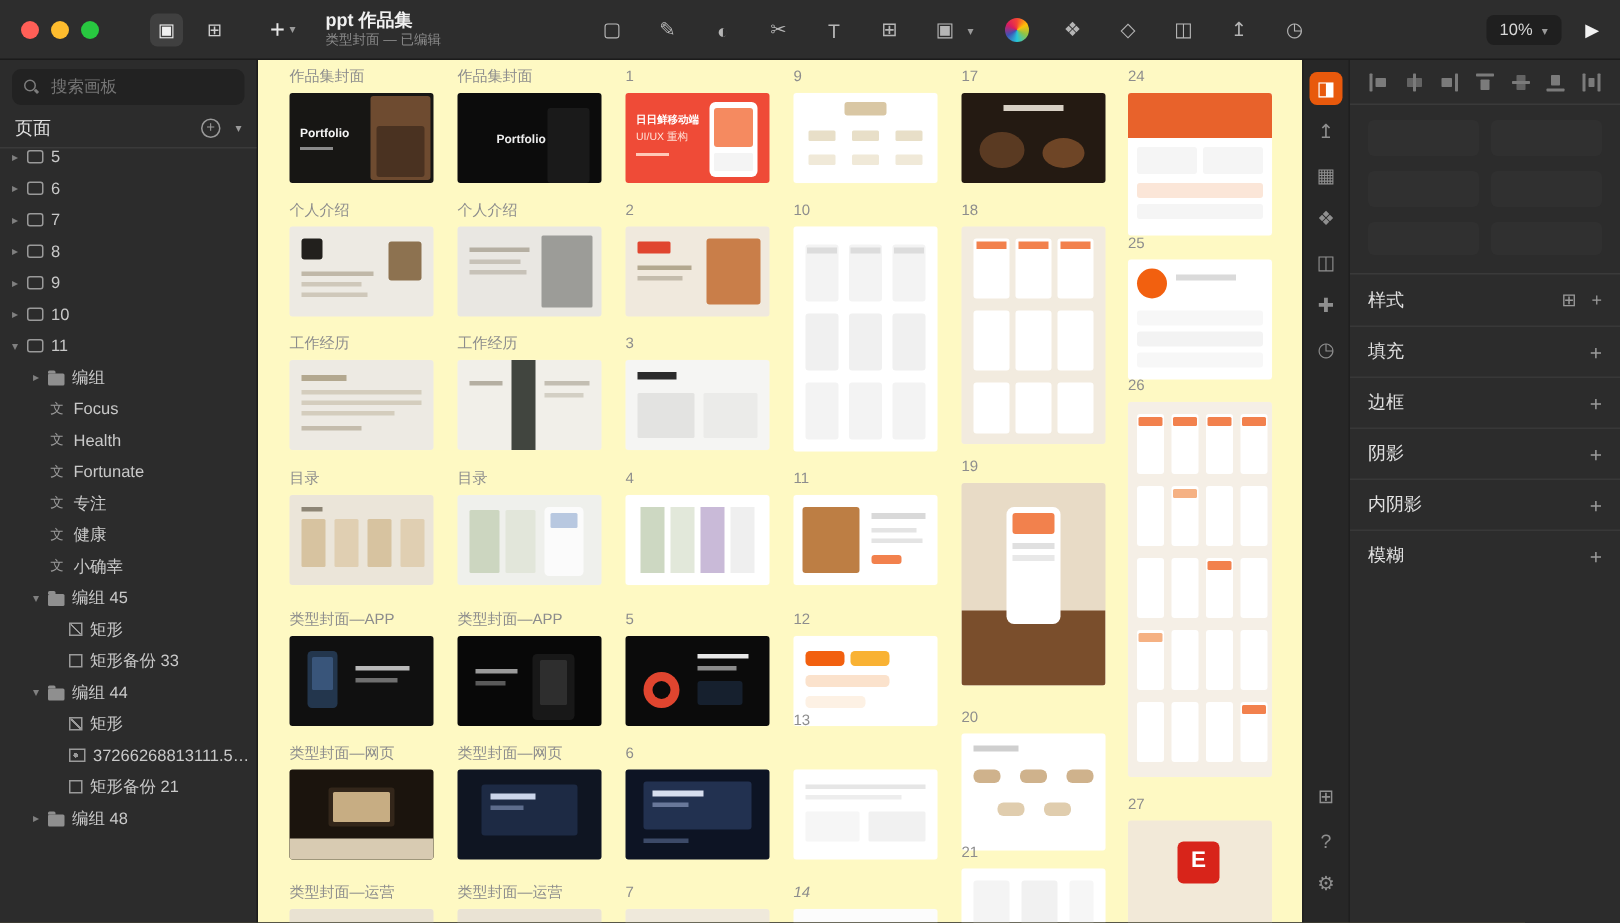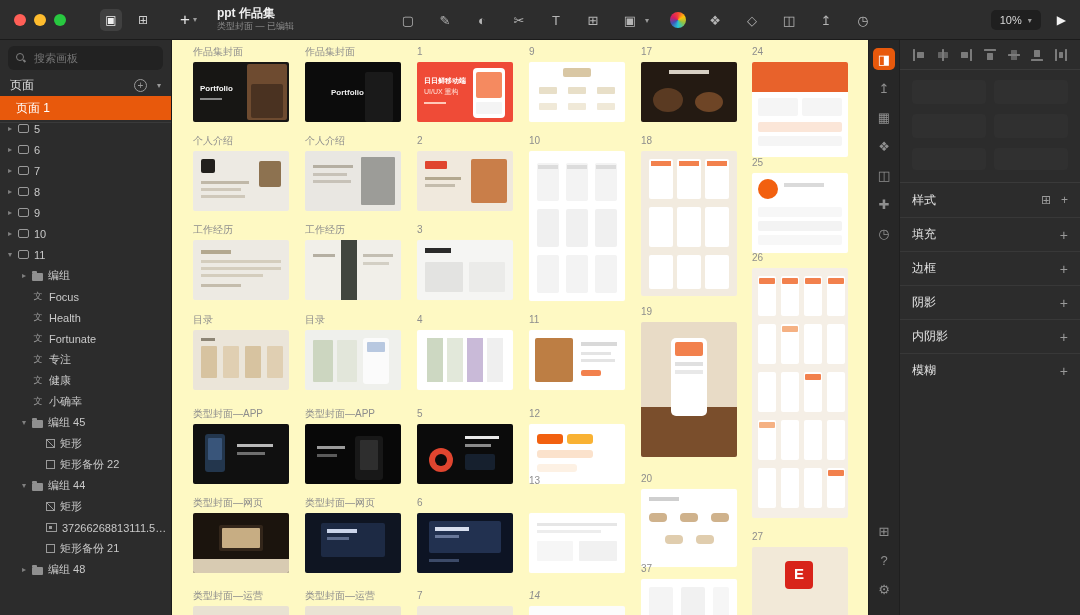--- a/index.html
+++ b/index.html
@@ -136,21 +136,20 @@
   <aside class="sidebar">
     <div class="search">
       <span class="mag"></span>
       <input placeholder="搜索画板" style="">
     </div>
     <div class="pages-row">
       <span class="lbl">页面</span>
       <span class="pluscirc">+</span>
       <span class="chevdown">▾</span>
     </div>
-    <div class="page-sel">页面 1</div>
     <div class="sdiv"></div>
     <div class="tree" id="tree">
         <div class="trow" style="padding-left: 8px; margin-top: -5px;">
           <span class="chev">▸</span>
           <span class="lic frame"></span>
           <span class="llabel">5</span>
         </div>
         <div class="trow" style="padding-left: 8px;">
           <span class="chev">▸</span>
           <span class="lic frame"></span>
@@ -222,21 +221,21 @@
           <span class="llabel">编组 45</span>
         </div>
         <div class="trow" style="padding-left: 36px;">
           <span class="chev"></span>
           <span class="lic rect"></span>
           <span class="llabel">矩形</span>
         </div>
         <div class="trow" style="padding-left: 36px;">
           <span class="chev"></span>
           <span class="lic rect2"></span>
-          <span class="llabel">矩形备份 22</span>
+          <span class="llabel">矩形备份 33</span>
         </div>
         <div class="trow" style="padding-left: 22px;">
           <span class="chev">▾</span>
           <span class="lic group"></span>
           <span class="llabel">编组 44</span>
         </div>
         <div class="trow" style="padding-left: 36px;">
           <span class="chev"></span>
           <span class="lic rect"></span>
           <span class="llabel">矩形</span>
@@ -473,21 +472,21 @@
       </div>
       <div class="alabel" style="left: 469px; top: 434px;">20</div>
       <div class="thumb" style="left: 469px; top: 449px; width: 96px; height: 78px; background: rgb(255, 255, 255);">
         <i style="left: 8px; top: 8px; width: 30px; height: 4px; background: rgb(207, 207, 207); border-radius: 0px;"></i>
         <i style="left: 8px; top: 24px; width: 18px; height: 9px; background: rgb(207, 178, 140); border-radius: 4px;"></i>
         <i style="left: 39px; top: 24px; width: 18px; height: 9px; background: rgb(207, 178, 140); border-radius: 4px;"></i>
         <i style="left: 70px; top: 24px; width: 18px; height: 9px; background: rgb(207, 178, 140); border-radius: 4px;"></i>
         <i style="left: 24px; top: 46px; width: 18px; height: 9px; background: rgb(224, 205, 174); border-radius: 4px;"></i>
         <i style="left: 55px; top: 46px; width: 18px; height: 9px; background: rgb(224, 205, 174); border-radius: 4px;"></i>
       </div>
-      <div class="alabel" style="left: 469px; top: 524px;">37</div>
+      <div class="alabel" style="left: 469px; top: 524px;">21</div>
       <div class="thumb" style="left: 469px; top: 539px; width: 96px; height: 80px; background: rgb(255, 255, 255);">
         <i style="left: 8px; top: 8px; width: 24px; height: 60px; background: rgb(244, 244, 244); border-radius: 2px;"></i>
         <i style="left: 40px; top: 8px; width: 24px; height: 60px; background: rgb(241, 241, 241); border-radius: 2px;"></i>
         <i style="left: 72px; top: 8px; width: 16px; height: 60px; background: rgb(246, 246, 246); border-radius: 2px;"></i>
       </div>
       <div class="alabel" style="left: 580px; top: 7px;">24</div>
       <div class="thumb" style="left: 580px; top: 22px; width: 96px; height: 95px; background: rgb(255, 255, 255);">
         <i style="left: 0px; top: 0px; width: 96px; height: 30px; background: rgb(232, 98, 43); border-radius: 0px;"></i>
         <i style="left: 6px; top: 36px; width: 40px; height: 18px; background: rgb(245, 245, 245); border-radius: 2px;"></i>
         <i style="left: 50px; top: 36px; width: 40px; height: 18px; background: rgb(245, 245, 245); border-radius: 2px;"></i>

